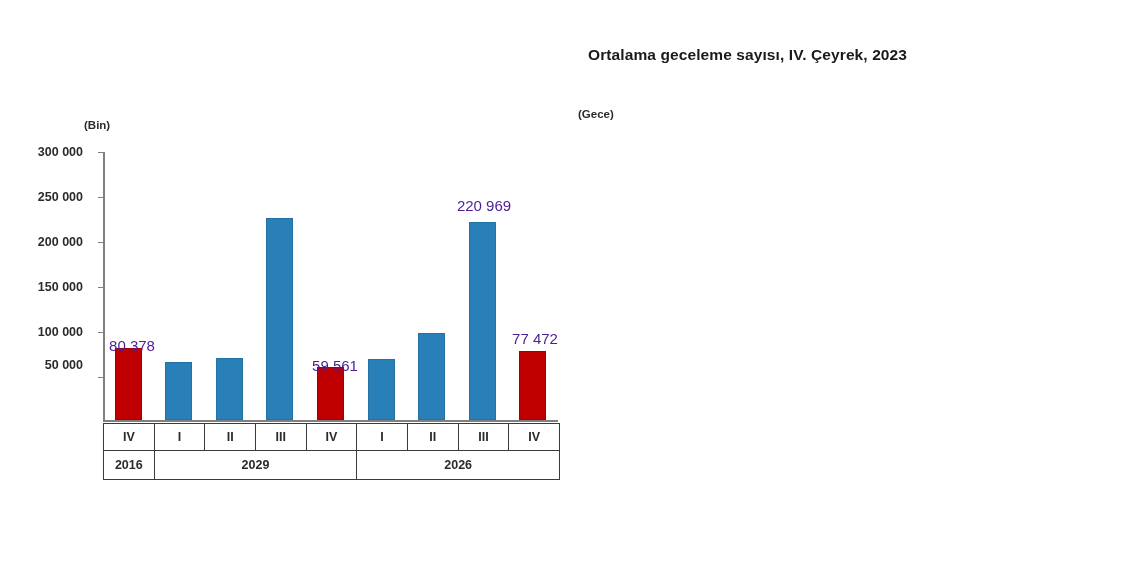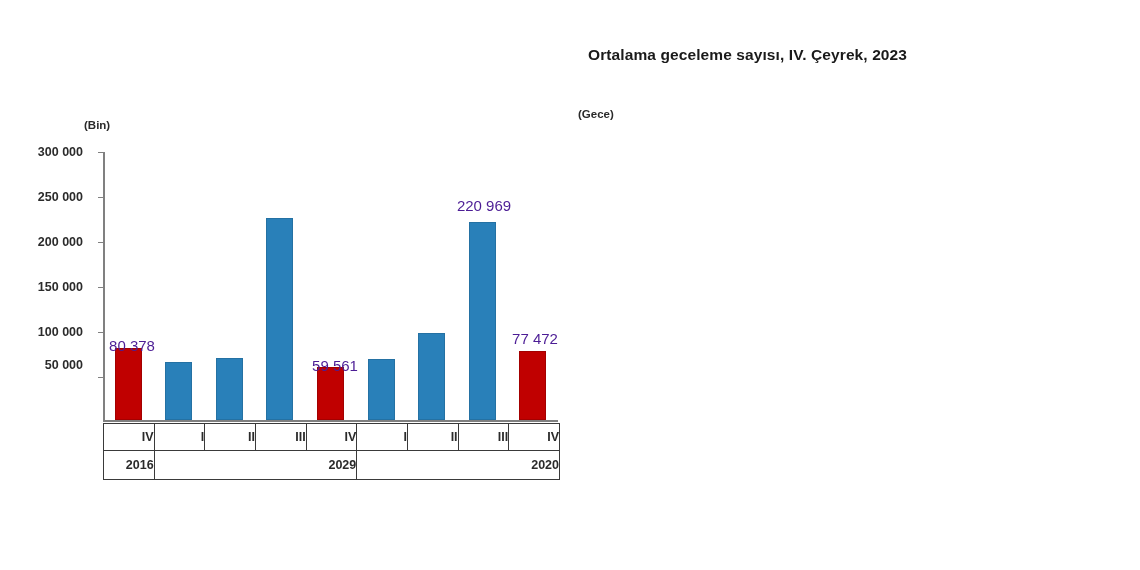--- a/index.html
+++ b/index.html
@@ -65,21 +65,21 @@
     white-space:nowrap;transform:translateX(-50%);
   }
 
   
   .cat-table{
     position:absolute;border-collapse:collapse;table-layout:fixed;
   }
   #cat-left{left:103px;top:423px;width:457px;}
   .cat-table td{
     border:1px solid #3a3a3a;
-    text-align:right;
+    text-align:center;
     font-size:12.5px;font-weight:bold;color:#2b2b2b;
     padding:0;height:26px;line-height:26px;
   }
   .cat-table tr.years td{height:28px;line-height:28px;}
 </style>
 </head>
 <body>
 
 <div class="page">
 
@@ -133,21 +133,21 @@
         <td>III</td>
         <td>IV</td>
         <td>I</td>
         <td>II</td>
         <td>III</td>
         <td>IV</td>
       </tr>
       <tr class="years">
         <td colspan="1">2016</td>
         <td colspan="4">2029</td>
-        <td colspan="4">2020</td>
+        <td colspan="4">2026</td>
       </tr>
     </tbody>
       </table>
   </div>
 
   <div class="panel panel-right">
 
     <div class="chart-title">Ortalama geceleme sayısı, IV. Çeyrek, 2023</div>
 
     <div class="unit-label" style="left:8px;top:108px;">(Gece)</div>

